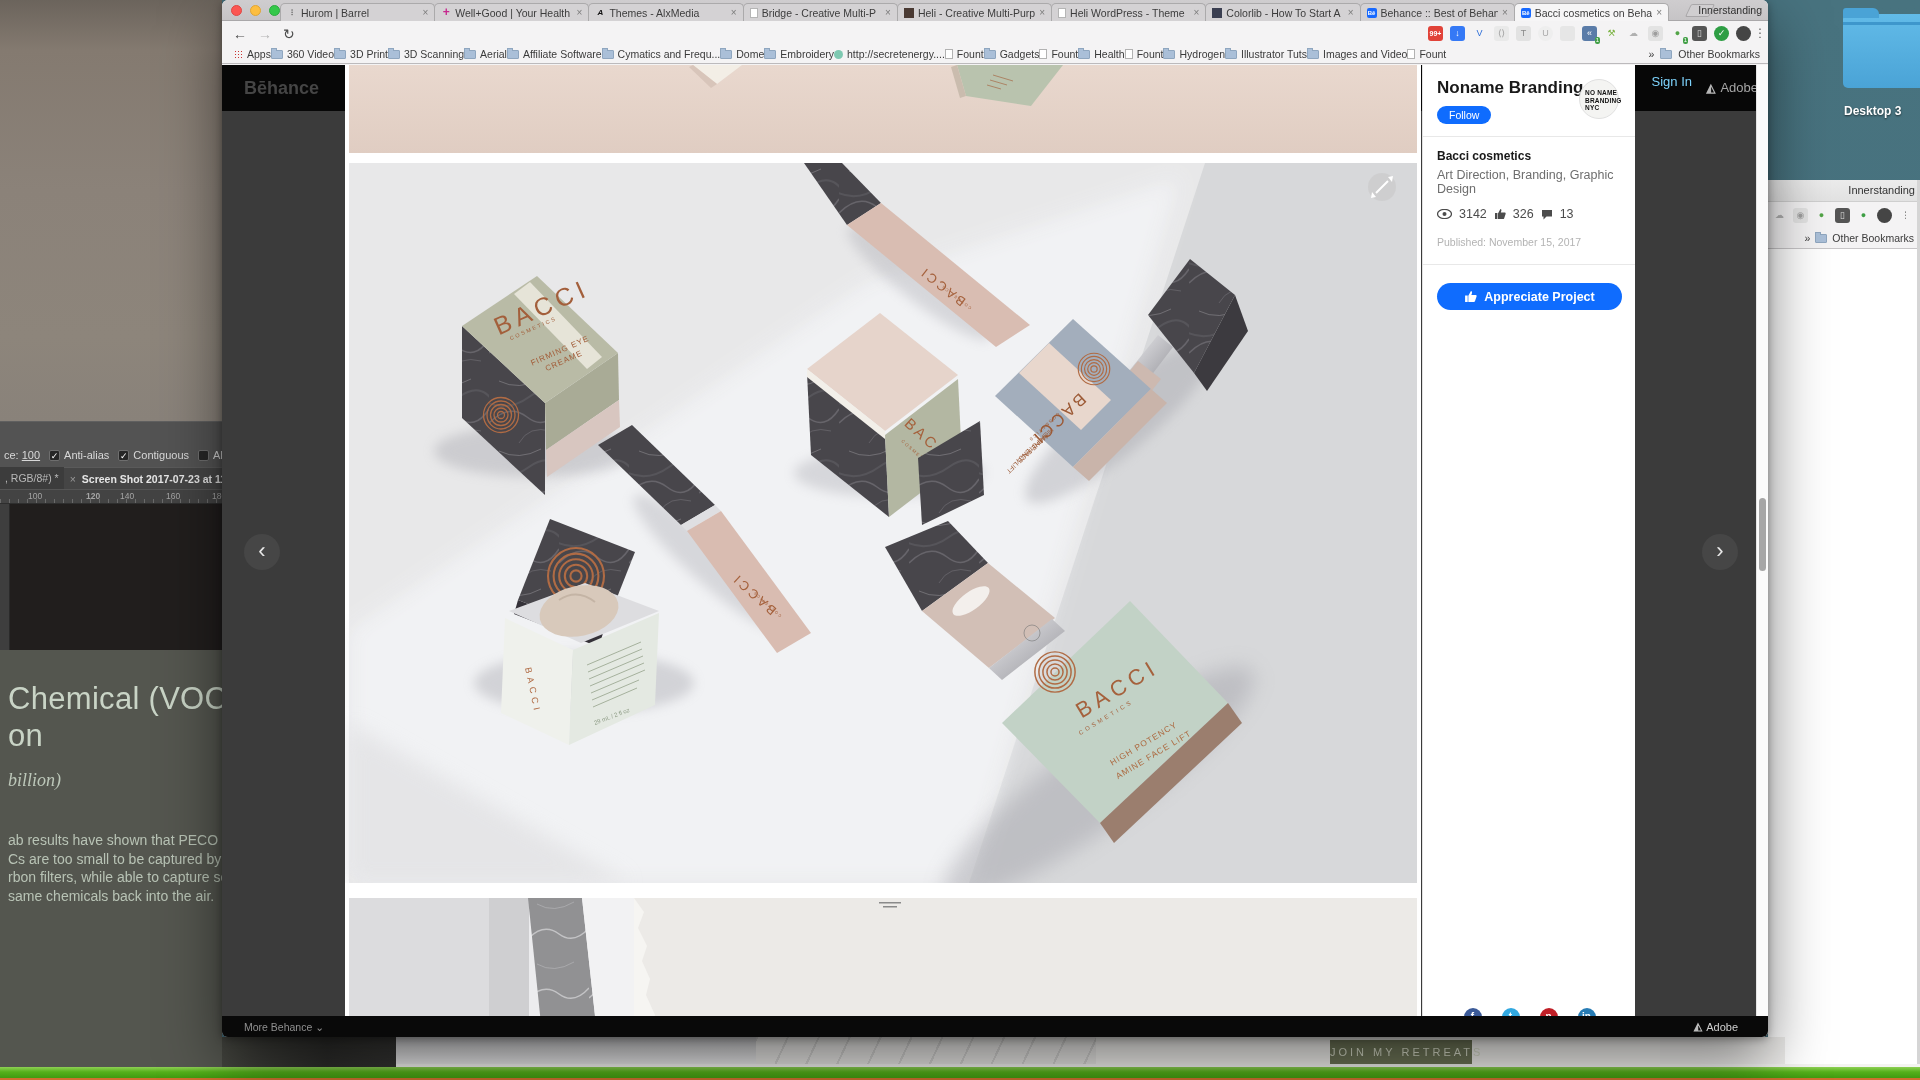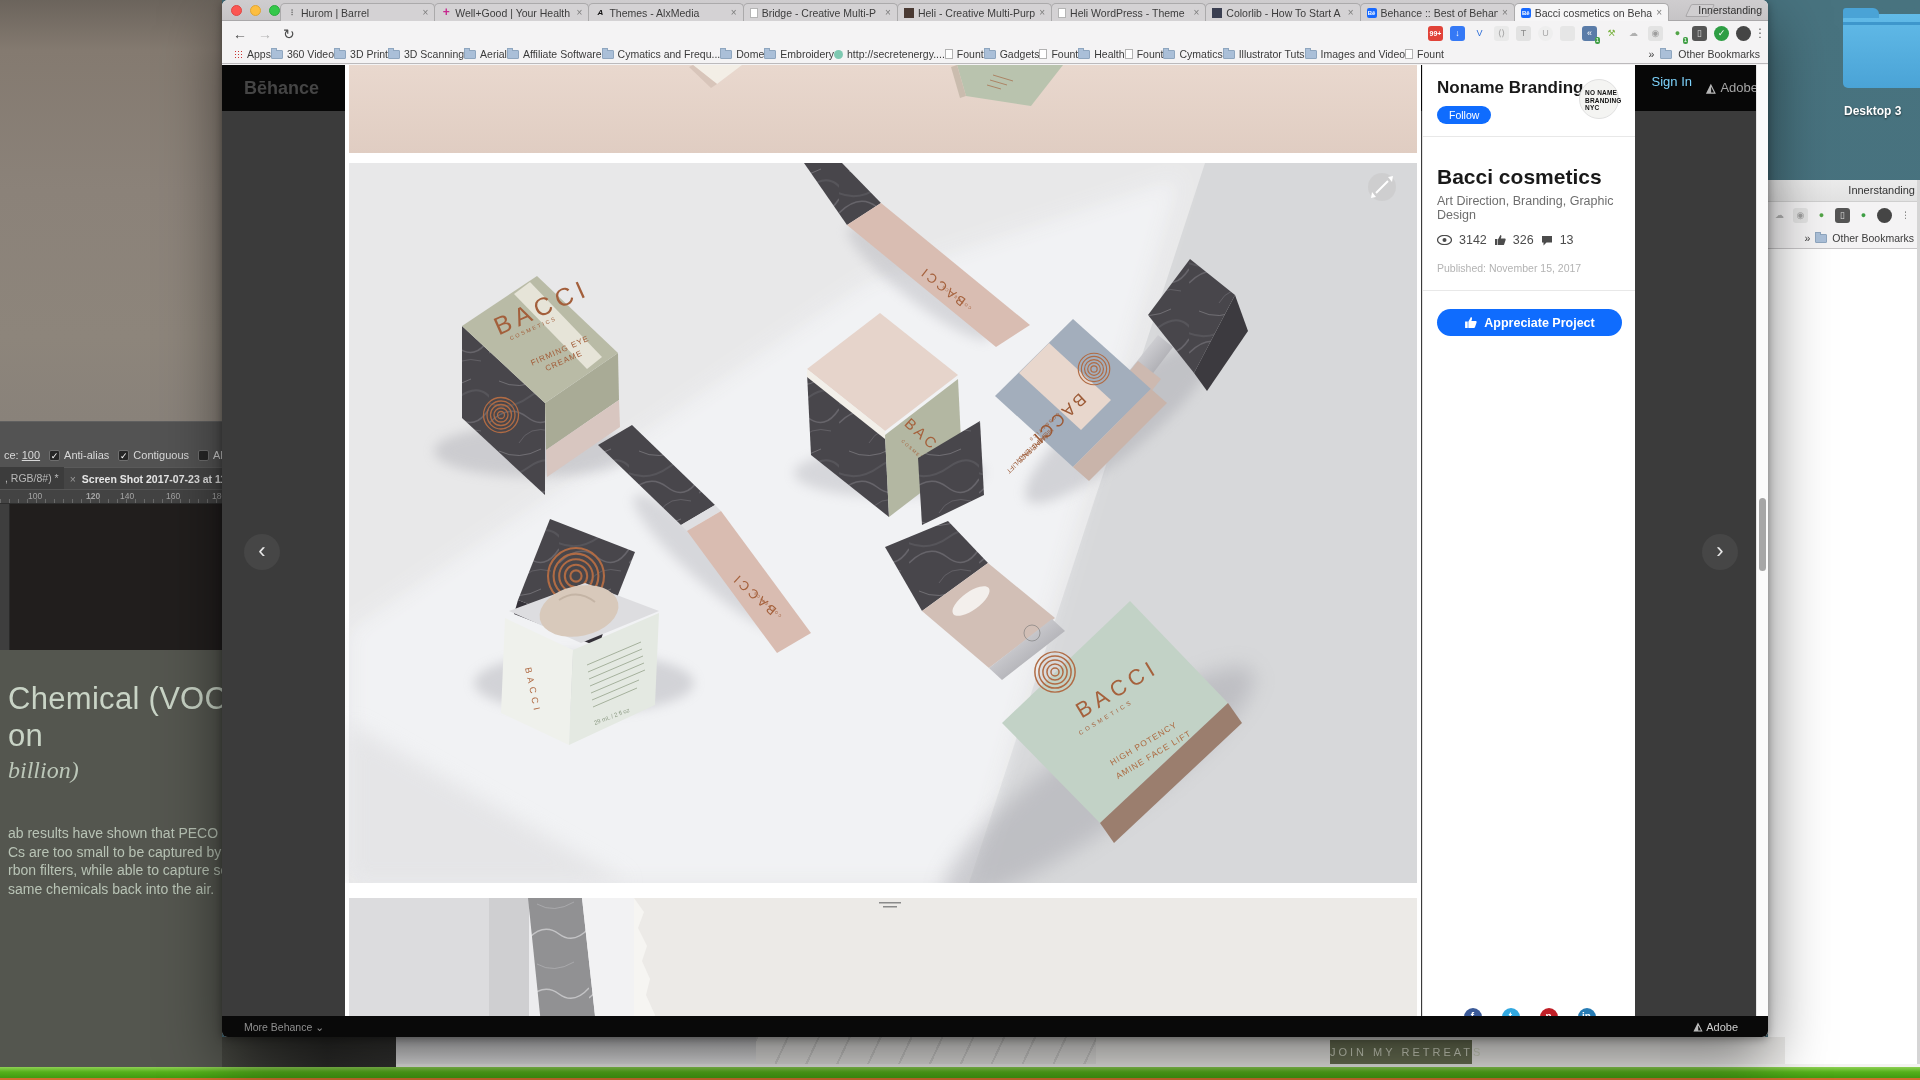--- a/index.html
+++ b/index.html
@@ -12,21 +12,21 @@
 .ps-options{position:absolute;left:0;top:443px;width:222px;height:24px;background:#535353;display:flex;align-items:center;gap:9px;padding-left:4px;font-size:11px;color:#d8d8d8;white-space:nowrap}
 .ckb{width:11px;height:11px;background:#262626;border:1px solid #6e6e6e;border-radius:2px;color:#fff;font-size:9px;line-height:10px;text-align:center;flex:0 0 auto}
 .ps-tabs{position:absolute;left:0;top:467px;width:222px;height:22px;background:#3c3c3c;display:flex;align-items:center;font-size:10.5px;color:#b9b9b9;white-space:nowrap}
 .ps-doc{background:#454545;height:22px;display:flex;align-items:center;padding:0 6px;gap:6px;border-top:1px solid #5a5a5a;color:#e6e6e6;font-weight:bold;font-size:10.5px}
 .ps-ruler{position:absolute;left:0;top:489px;width:222px;height:15px;background:#434343;border-top:1px solid #555;border-bottom:1px solid #2e2e2e;background-image:repeating-linear-gradient(90deg,#6a6a6a 0 1px,transparent 1px 9px);background-size:100% 4px;background-position:0 100%;background-repeat:no-repeat}
 .ps-ruler span{position:absolute;top:1px;font-size:8.5px;color:#a5a5a5}
 .ps-canvas{position:absolute;left:0;top:504px;width:222px;height:146px;background:#211e1d}
 .ps-vruler{position:absolute;left:0;top:504px;width:10px;height:146px;background:#3e3e3e;border-right:1px solid #2a2a2a}
 .ps-article{position:absolute;left:0;top:650px;width:222px;height:417px;background:#54564f;color:#c9d4c6;padding:30px 0 0 8px;overflow:hidden}
 .art-h{font-size:31px;line-height:37px;font-weight:400;letter-spacing:.3px;white-space:nowrap}
-.art-i{font-family:"Liberation Serif",serif;font-style:italic;font-size:24px;color:#bcc7b9;margin-top:3px}
+.art-i{font-family:"Liberation Serif",serif;font-style:italic;font-size:18px;color:#bcc7b9;margin-top:16px}
 .art-p{margin-top:40px;font-size:14px;line-height:18.5px;color:#b8c3b5;white-space:nowrap}
 
 #desk{position:absolute;left:1768px;top:0;width:152px;height:1080px;background:linear-gradient(180deg,#48737f,#456e7c)}
 .folder{position:absolute;left:75px;top:14px;width:95px;height:74px;background:linear-gradient(180deg,#62bbe8,#4aa3d6);border-radius:5px}
 .folder:before{content:"";position:absolute;left:0;top:-6px;width:36px;height:10px;background:#4aa3d6;border-radius:3px 6px 0 0}
 .folder:after{content:"";position:absolute;left:0;top:8px;width:95px;height:3px;background:#3e97cc}
 .desk-label{position:absolute;left:76px;top:104px;color:#fff;font-size:12px;font-weight:bold;text-shadow:0 1px 2px rgba(0,0,0,.6);white-space:nowrap}
 
 #winb{position:absolute;left:1768px;top:180px;width:152px;height:887px;background:#fff;border-right:3px solid #d5d5d5}
 .wb-title{height:22px;background:linear-gradient(180deg,#ececec,#e2e2e2);border-bottom:1px solid #cfcfcf;font-size:11px;color:#333;text-align:right;padding:4px 2px 0 0;white-space:nowrap}
@@ -99,21 +99,21 @@
 .adobe2{position:absolute;right:30px;top:4px;font-size:11px;color:#cfcfcf;display:flex;gap:4px;align-items:center}
 #card{position:absolute;left:123px;top:0;width:1076px;height:972px;background:#fff}
 #card svg{display:block}
 .gap10{height:10px}.gap15{height:15px}
 
 #sidebar{position:absolute;left:1200px;top:0;width:213px;height:972px;background:#fff;border-left:1px solid #e2e2e2;padding:0 14px}
 .sb-owner{font-size:17px;font-weight:bold;color:#191919;margin-top:13px}
 .sb-follow{display:inline-block;margin-top:8px;background:#0f6cfe;color:#fff;font-size:10.5px;border-radius:9px;padding:3px 12px}
 .sb-avatar{position:absolute;right:16px;top:14px;width:40px;height:40px;border-radius:50%;background:#f4f4f2;border:1px solid #e0e0e0;color:#111;font-size:6.5px;font-weight:bold;line-height:7.5px;text-align:left;padding:9px 0 0 5px;letter-spacing:.2px}
 .sb-hr{border:none;border-top:1px solid #e8e8e8;margin:12px -14px 0}
-.sb-title{font-size:21px;font-weight:bold;color:#191919;margin-top:28px}
+.sb-title{font-size:12px;font-weight:bold;color:#191919;margin-top:12px}
 .sb-fields{font-size:12.5px;color:#6e6e6e;margin-top:5px}
 .sb-stats{display:flex;align-items:center;gap:7px;margin-top:11px;font-size:12.5px;color:#4c4c4c}
 .sb-stats svg{display:block}
 .sb-pub{font-size:10.5px;color:#b3b3b3;margin-top:15px}
 .sb-appr{margin-top:18px;width:185px;height:27px;background:#0f6cfe;border-radius:14px;color:#fff;font-size:12.5px;font-weight:bold;display:flex;align-items:center;justify-content:center;gap:7px}
 .sb-social{position:absolute;left:0;bottom:11px;width:213px;display:flex;justify-content:center;gap:20px}
 .soc{width:18px;height:18px;border-radius:50%;color:#fff;font-size:10px;font-weight:bold;text-align:center;line-height:18px}
 
 .chev{position:absolute;width:36px;height:36px;border-radius:50%;background:#464646;color:#e8e8e8;font-size:22px;text-align:center;line-height:33px}
 #chevL{left:22px;top:469px}
@@ -346,21 +346,21 @@
           <span class="bk">
             <span class="fold"></span>
             <span>Health</span>
           </span>
           <span class="bk">
             <span class="pageic"></span>
             <span>Fount</span>
           </span>
           <span class="bk">
             <span class="fold"></span>
-            <span>Cymatics</span>
+            <span>Hydrogen</span>
           </span>
           <span class="bk">
             <span class="fold"></span>
             <span>Illustrator Tuts</span>
           </span>
           <span class="bk">
             <span class="fold"></span>
             <span>Images and Video</span>
           </span>
           <span class="bk">

